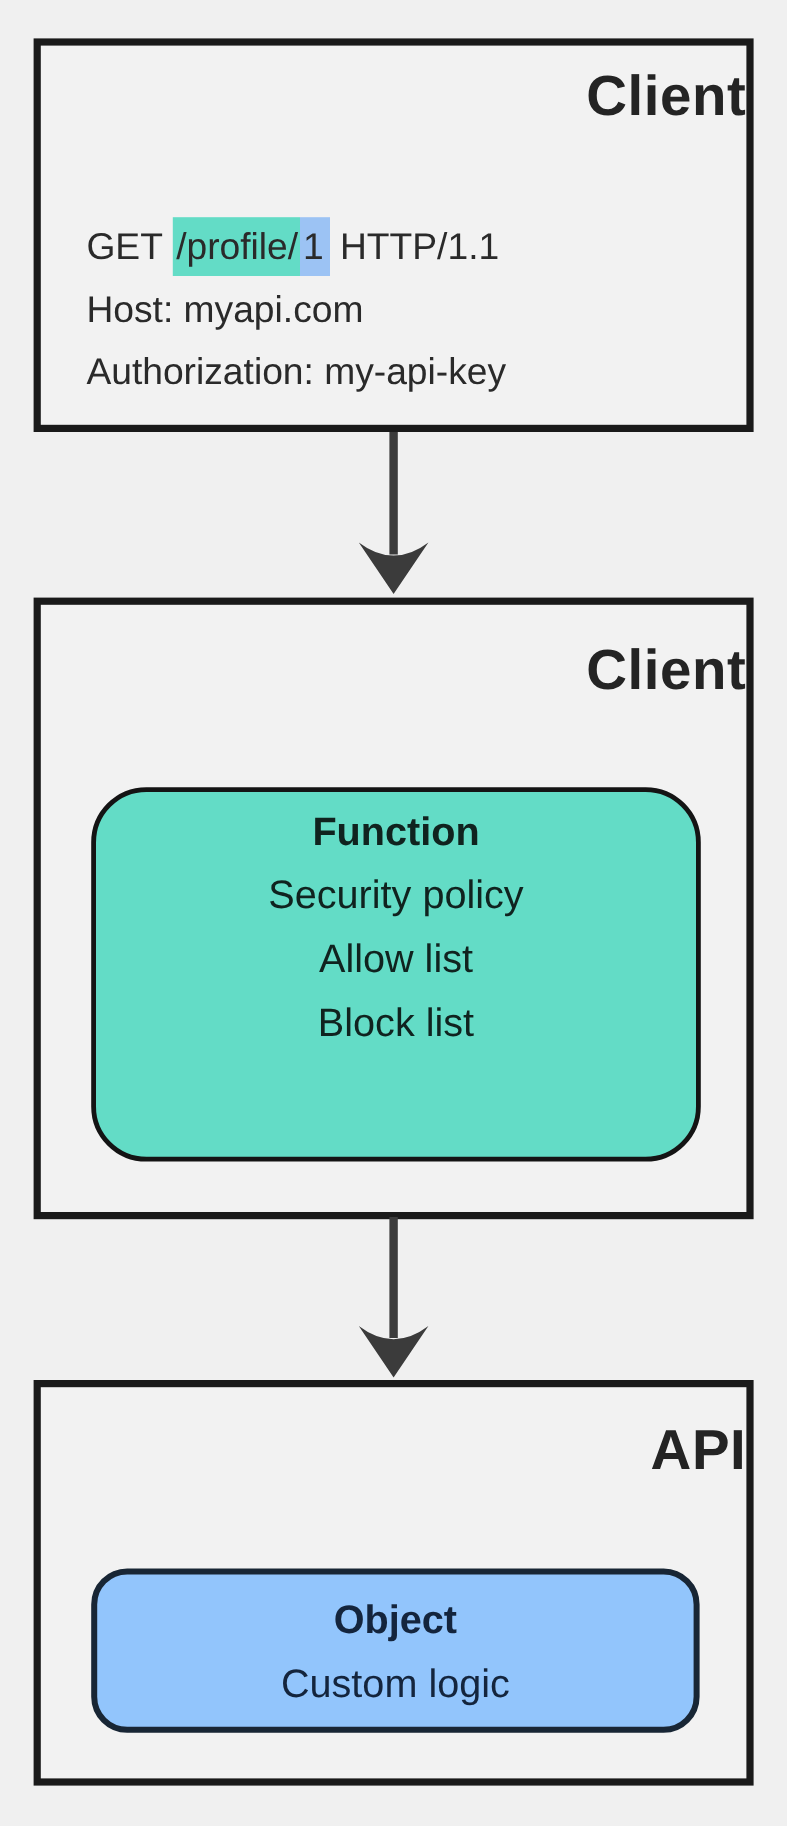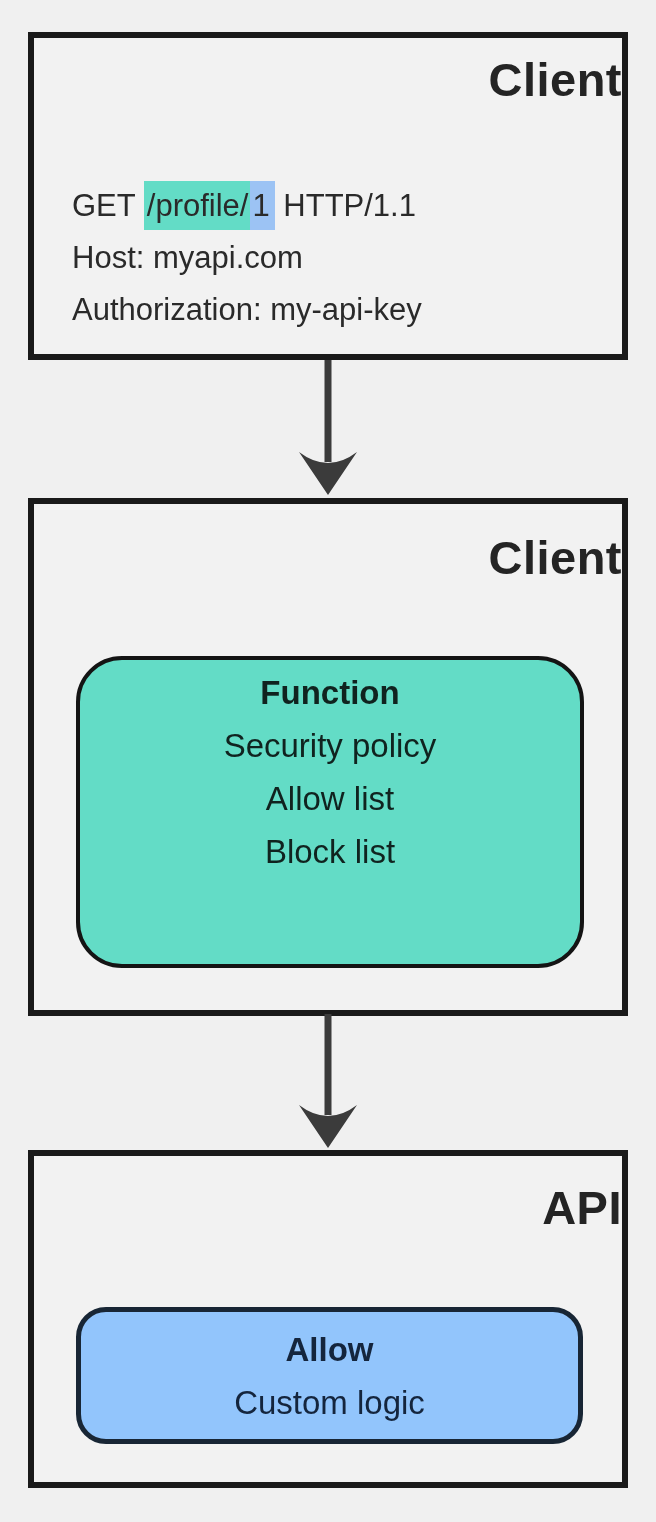--- a/index.html
+++ b/index.html
@@ -132,18 +132,18 @@
   <div class="arrow" id="arrow-2">
     <svg width="64" height="136" viewBox="0 0 64 136">
       <line x1="32" y1="0" x2="32" y2="101" stroke="currentColor" stroke-width="7"></line>
       <path d="M32,134 L3,91 Q32,113 61,91 Z" fill="currentColor"></path>
     </svg>
   </div>
 
   <div class="node" id="api-node">
     <div class="node-title">API</div>
     <div class="card" id="object-card">
-      <div class="card-title">Allow</div>
+      <div class="card-title">Object</div>
       <div>Custom logic</div>
     </div>
   </div>
 
 </div>
 
 </body></html>

